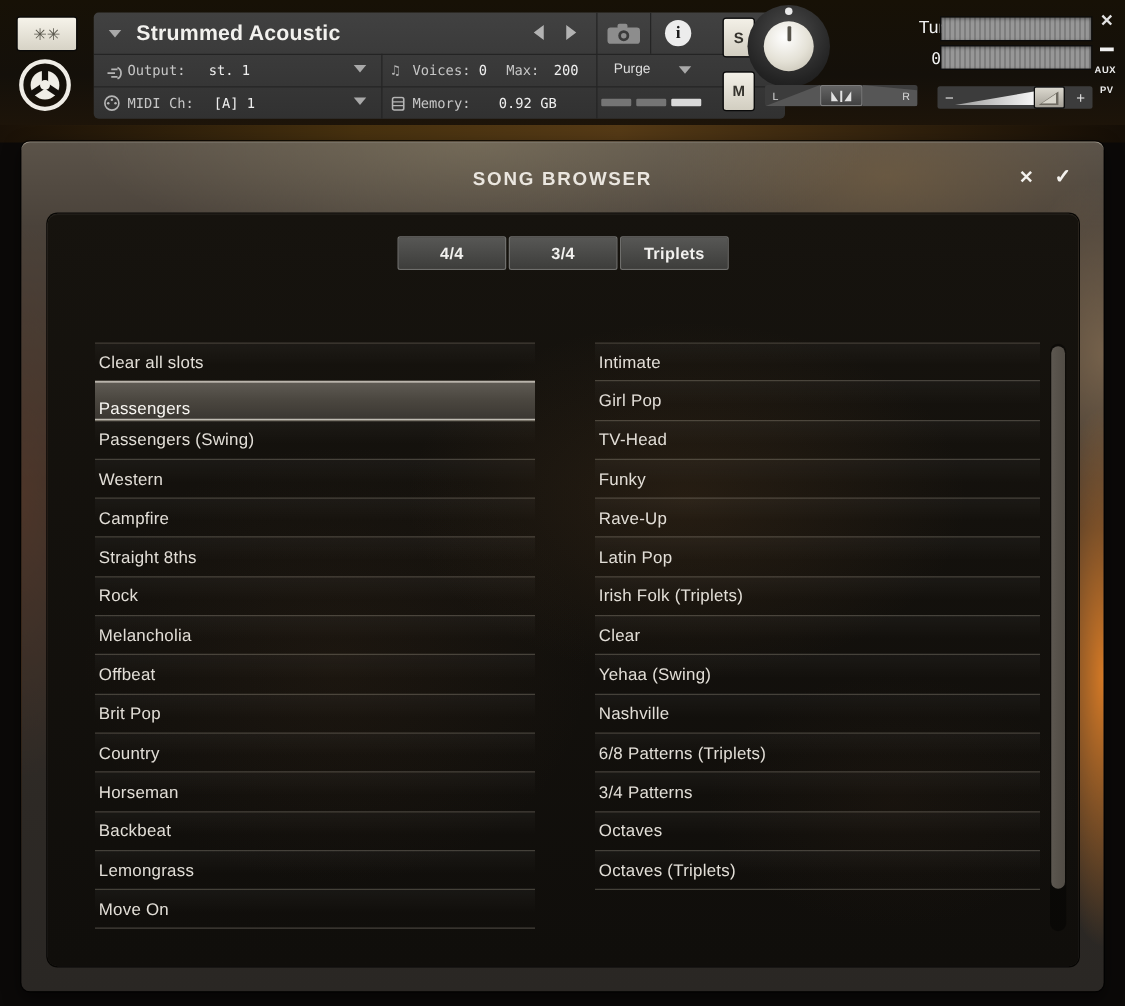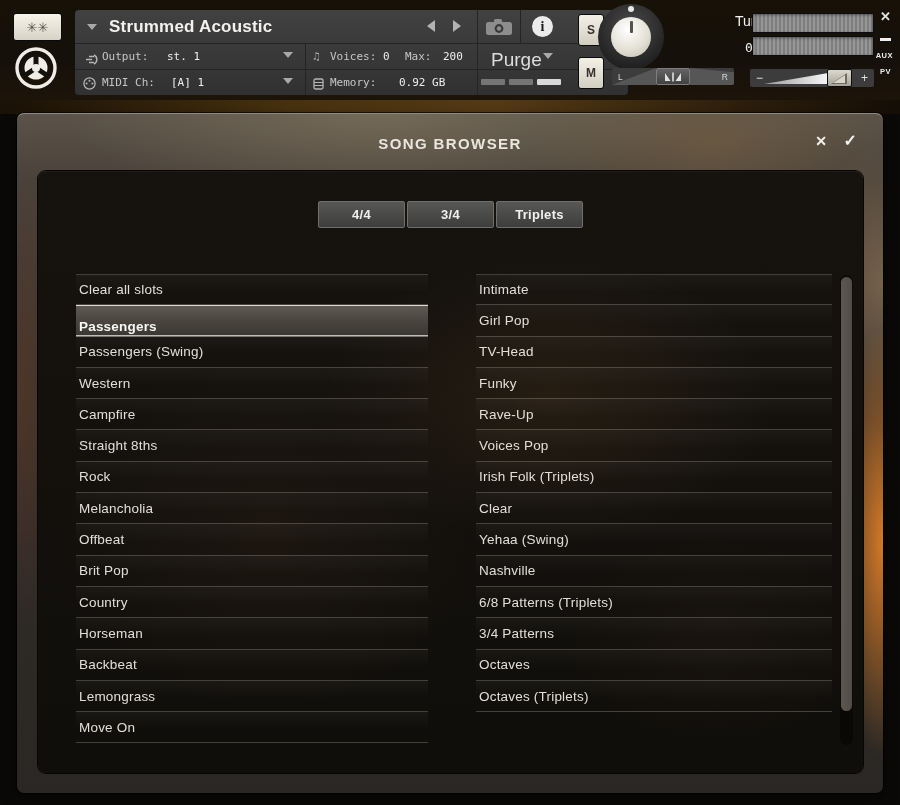--- a/index.html
+++ b/index.html
@@ -98,36 +98,36 @@
   .ov-check{position:absolute;right:26px;top:17px;font-size:16px;font-weight:bold;color:#f4f2ee;cursor:default;}
 
   .panel{position:absolute;left:21px;top:57px;width:825px;height:602px;border-radius:8px;
       background:
         radial-gradient(ellipse 330px 210px at 62% 38%,rgba(128,88,46,.17),rgba(128,88,46,0) 68%),
         radial-gradient(ellipse 300px 260px at 28% 60%,rgba(105,72,42,.11),rgba(105,72,42,0) 68%),
         radial-gradient(ellipse 220px 150px at 82% 78%,rgba(92,62,36,.09),rgba(92,62,36,0) 68%),
         linear-gradient(#16130e,#100e0b);
       box-shadow:0 0 0 1px #070604,inset 0 1px 0 rgba(255,255,255,.04);}
 
-  .tabs{position:absolute;left:0;top:30px;width:100%;display:flex;justify-content:center;gap:2px;}
+  .tabs{position:absolute;left:0;top:18px;width:100%;display:flex;justify-content:center;gap:2px;}
   .tab{width:87px;height:27px;box-sizing:border-box;border:1px solid #6f6f6d;border-radius:2px;
       background:linear-gradient(#575755,#3d3d3b);color:#f1f0ee;font-size:13px;font-weight:bold;
       display:flex;align-items:center;justify-content:center;letter-spacing:.3px;}
 
   .list{position:absolute;top:103px;text-align:center;}
   .list.left{left:38px;width:352px;}
   .list.right{left:438px;width:356px;}
   .row{height:31.3px;box-sizing:border-box;display:flex;align-items:center;padding-left:3px;
       border-bottom:1px solid rgba(190,180,163,.27);
       background:linear-gradient(180deg,rgba(255,255,255,.035),rgba(255,255,255,0) 60%);}
   .list .row:first-of-type{border-top:1px solid rgba(190,180,163,.27);}
   .row-label{font-size:13.5px;color:#e2ded7;letter-spacing:.2px;}
   .row.selected{background:linear-gradient(180deg,#605c55 0%,#4a463f 50%,#3a3631 100%);
       box-shadow:inset 0 1px 0 rgba(238,233,223,.9),inset 0 -1px 0 rgba(238,233,223,.75);}
-  .row.selected .row-label{font-weight:bold;color:#f8f6f2;margin-top:12px;}
+  .row.selected .row-label{font-weight:normal;color:#f8f6f2;margin-top:12px;}
 
   .scrolltrack{position:absolute;left:802px;top:104px;width:13px;height:470px;border-radius:7px;
       background:rgba(0,0,0,.38);}
   .scrollthumb{position:absolute;left:1px;top:2px;width:11px;height:434px;border-radius:6px;
       background:linear-gradient(90deg,#5c5750,#514c45);}
 </style>
 </head>
 <body>
 
 <div class="stage">
@@ -180,21 +180,21 @@
       <span class="abs hrow-label" style="left:27px;top:40px">Output:</span>
       <span class="abs hrow-value" style="left:92px;top:40px">st. 1</span>
       <div class="abs caret" style="left:208px;top:42px"></div>
 
       <span class="abs hrow-label" style="left:238px;top:40px;color:#b5b5b5">♫</span>
       <span class="abs hrow-label" style="left:255px;top:40px">Voices:</span>
       <span class="abs hrow-value" style="left:308px;top:40px">0</span>
       <span class="abs hrow-label" style="left:330px;top:40px">Max:</span>
       <span class="abs hrow-value" style="left:368px;top:40px">200</span>
 
-      <span class="abs" style="left:416px;top:39px;font-size:19px;color:#dddddd">Purge</span>
+      <span class="abs" style="left:416px;top:39px;font-size:11px;color:#dddddd">Purge</span>
       <div class="abs caret" style="left:468px;top:43px"></div>
 
       <div class="abs" style="left:8px;top:66px">
         <svg width="13" height="13" viewBox="0 0 13 13">
           <circle cx="6.5" cy="6.5" r="5.6" fill="none" stroke="#b5b5b5" stroke-width="1.3"></circle>
           <circle cx="3.6" cy="6.5" r="1" fill="#b5b5b5"></circle>
           <circle cx="9.4" cy="6.5" r="1" fill="#b5b5b5"></circle>
           <circle cx="6.5" cy="3.8" r="1" fill="#b5b5b5"></circle>
         </svg>
       </div>
@@ -356,21 +356,21 @@
 
             <div class="row">
               <span class="row-label">Funky</span>
             </div>
 
             <div class="row">
               <span class="row-label">Rave-Up</span>
             </div>
 
             <div class="row">
-              <span class="row-label">Voices Pop</span>
+              <span class="row-label">Latin Pop</span>
             </div>
 
             <div class="row">
               <span class="row-label">Irish Folk (Triplets)</span>
             </div>
 
             <div class="row">
               <span class="row-label">Clear</span>
             </div>
 

